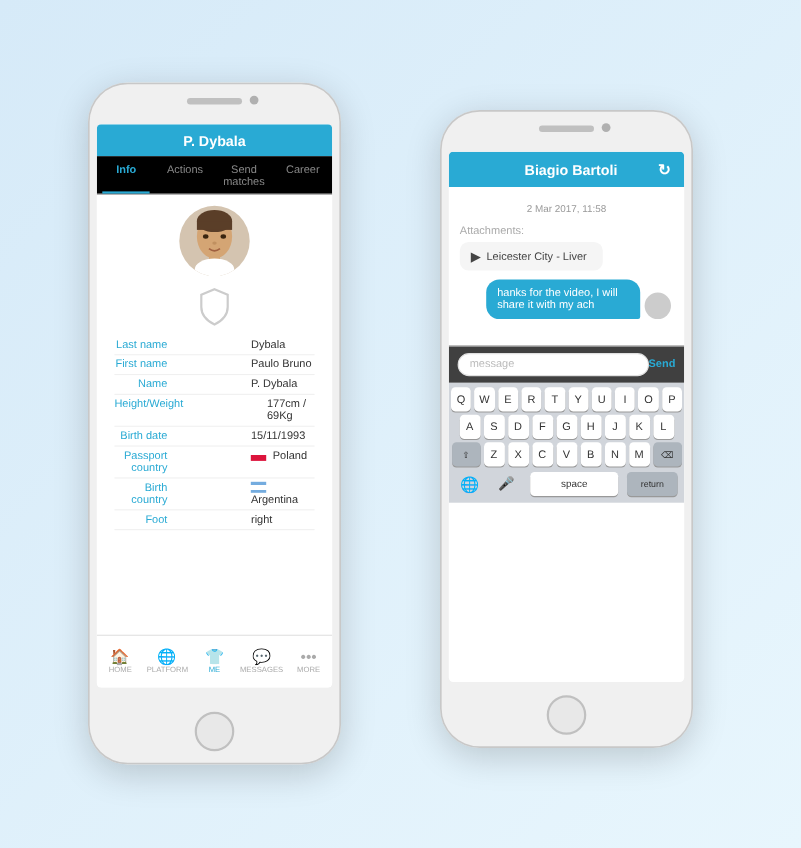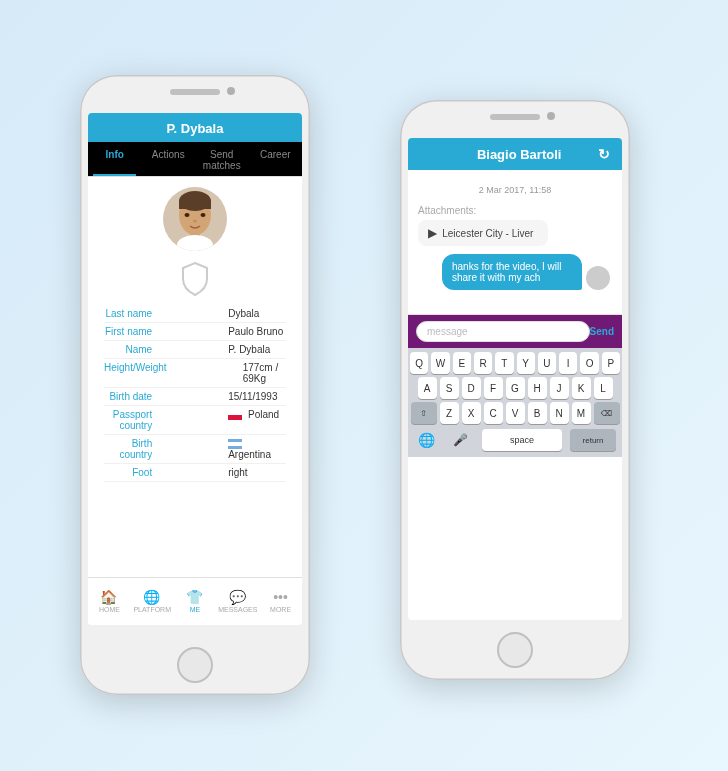--- a/index.html
+++ b/index.html
@@ -298,21 +298,21 @@
       background: #ccc;
       position: absolute;
       right: -28px;
       bottom: 0;
     }
 
     .p2-message-bar {
       display: flex;
       align-items: center;
       border-top: 1px solid #e0e0e0;
-      background: #701a75;
+      background: #404040;
       padding: 6px 8px;
     }
 
     .message-input {
       flex: 1;
       border: 1px solid #e0e0e0;
       border-radius: 16px;
       padding: 4px 10px;
       font-size: 10px;
       color: #bbb;

